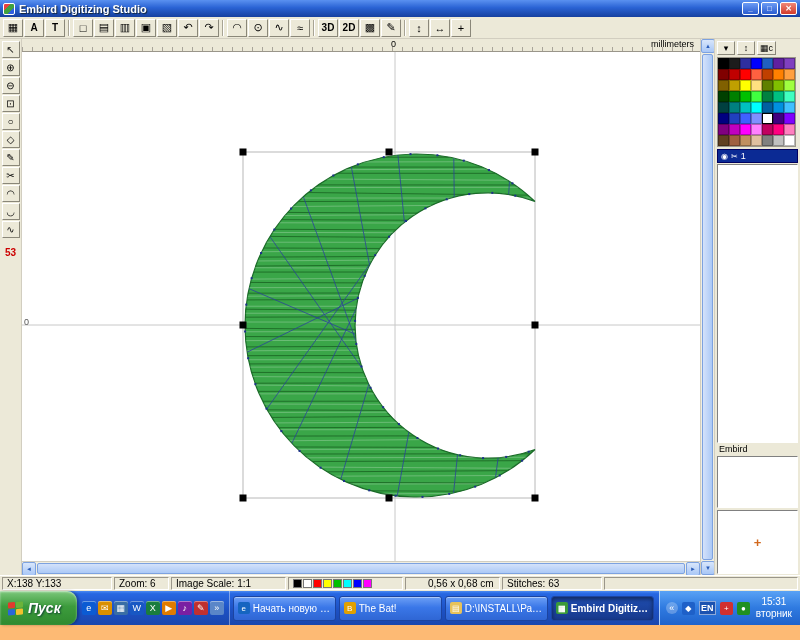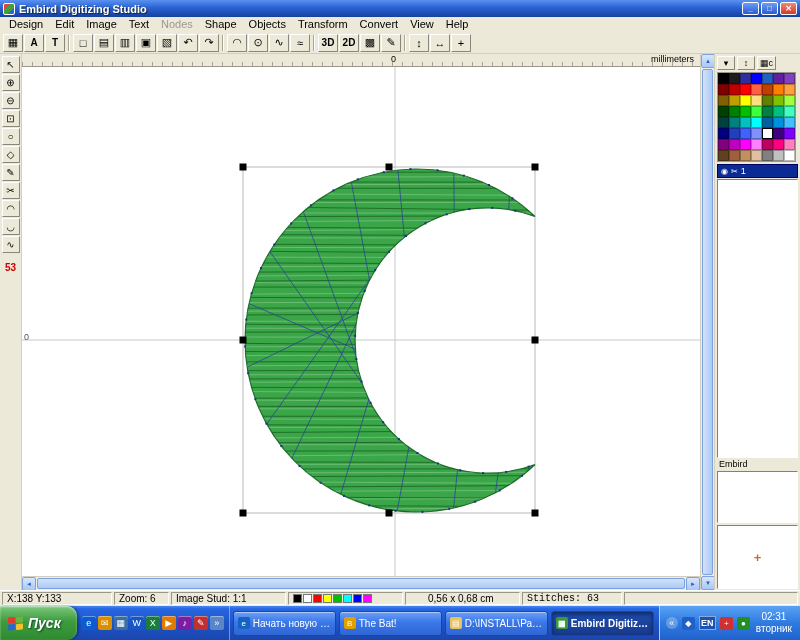--- a/index.html
+++ b/index.html
@@ -80,21 +80,21 @@
   .preview-box { height: 64px; flex: 0 0 64px; background: #fff; border: 1px solid; border-color: #808080 #fff #fff #808080; position: relative; }
   .preview-cross { position: absolute; left: 50%; top: 50%; transform: translate(-50%,-50%);
     color: #d2691e; font-size: 13px; font-weight: bold; }
 
   
   .statusbar { height: 16px; flex: 0 0 16px; background: #ece9d8; display: flex; gap: 2px;
     align-items: center; padding: 1px 2px; border-top: 1px solid #fff; }
   .seg { height: 13px; display: flex; align-items: center; padding: 0 4px; font-size: 10px; white-space: nowrap;
     border: 1px solid; border-color: #9a968a #fff #fff #9a968a; }
   .seg.coords { width: 110px; } .seg.zoom { width: 55px; } .seg.scale { width: 115px; }
-  .seg.strip { width: 115px; gap: 1px; } .seg.size { width: 115px; padding-left: 22px; } .seg.stitches { width: 100px; font-family: Liberation Mono, monospace; }
+  .seg.strip { width: 115px; gap: 1px; } .seg.size { width: 95px; padding-left: 22px; } .seg.stitches { width: 100px; }
   .seg.filler { flex: 1; }
   .strip-sw { width: 9px; height: 9px; border: 1px solid #777; }
 
   
   .taskbar { height: 34px; flex: 0 0 34px; display: flex; align-items: center; color: #fff;
     background: linear-gradient(180deg,#4a8af2 0%,#2767e2 8%,#1d51c4 55%,#1a47ae 100%); border-radius: 10px; }
   .start-btn { height: 34px; padding: 0 16px 0 8px; display: flex; align-items: center; gap: 5px;
     background: linear-gradient(180deg,#7cc87c 0%,#3d9c3d 45%,#2f8a2f 100%);
     border-radius: 0 10px 10px 0; font-size: 14px; font-weight: bold; font-style: italic;
     text-shadow: 1px 1px 2px #143; box-shadow: inset 0 1px 2px rgba(255,255,255,.6), 2px 0 3px rgba(0,0,0,.3); }
@@ -132,33 +132,20 @@
   <div class="titlebar">
     <span class="app-icon"></span>
     <span class="title-text">Embird Digitizing Studio</span>
     <span class="title-buttons">
       <span class="tb-btn">_</span>
       <span class="tb-btn">□</span>
       <span class="tb-btn close">✕</span>
     </span>
   </div>
 
-  <div class="menubar" id="menubar">
-      <span class="menu-item">Design</span>
-      <span class="menu-item">Edit</span>
-      <span class="menu-item">Image</span>
-      <span class="menu-item">Text</span>
-      <span class="menu-item disabled">Nodes</span>
-      <span class="menu-item">Shape</span>
-      <span class="menu-item">Objects</span>
-      <span class="menu-item">Transform</span>
-      <span class="menu-item">Convert</span>
-      <span class="menu-item">View</span>
-      <span class="menu-item">Help</span>
-    </div>
 
   <div class="toolbar" id="toolbar">
       <span class="tool-btn">▦</span>
       <span class="tool-btn bold">A</span>
       <span class="tool-btn bold">T</span>
       <span class="tool-sep"></span>
       <span class="tool-btn">□</span>
       <span class="tool-btn">▤</span>
       <span class="tool-btn">▥</span>
       <span class="tool-btn">▣</span>
@@ -459,21 +446,21 @@
       <div class="parts-box"></div>
       <div class="preview-box">
         <span class="preview-cross">+</span>
       </div>
     </div>
   </div>
 
   <div class="statusbar">
     <span class="seg coords">X:138 Y:133</span>
     <span class="seg zoom">Zoom: 6</span>
-    <span class="seg scale">Image Stud: 1:1</span>
+    <span class="seg scale">Image Scale: 1:1</span>
     <span class="seg strip" id="status-strip">
         <span class="strip-sw" style="background: rgb(0, 0, 0);"></span>
         <span class="strip-sw" style="background: rgb(255, 255, 255);"></span>
         <span class="strip-sw" style="background: rgb(255, 0, 0);"></span>
         <span class="strip-sw" style="background: rgb(255, 255, 0);"></span>
         <span class="strip-sw" style="background: rgb(0, 192, 0);"></span>
         <span class="strip-sw" style="background: rgb(0, 255, 255);"></span>
         <span class="strip-sw" style="background: rgb(0, 0, 255);"></span>
         <span class="strip-sw" style="background: rgb(255, 0, 255);"></span>
       </span>
@@ -523,19 +510,19 @@
       </div>
     <div class="tray">
       <span class="tray-chevron">«</span>
       <span id="tray-icons-slot" style="display:flex;align-items:center;gap:4px;">
           <span class="tray-icon" style="background: rgb(30, 96, 200);">◆</span>
           <span class="lang-badge">EN</span>
           <span class="tray-icon" style="background: rgb(208, 48, 48);">+</span>
           <span class="tray-icon" style="background: rgb(32, 144, 32);">●</span>
         </span>
       <div class="clock">
-        <span>02:31</span>
+        <span>15:31</span>
         <span>вторник</span>
       </div>
     </div>
   </div>
 
 </div>
 
 </body></html>

